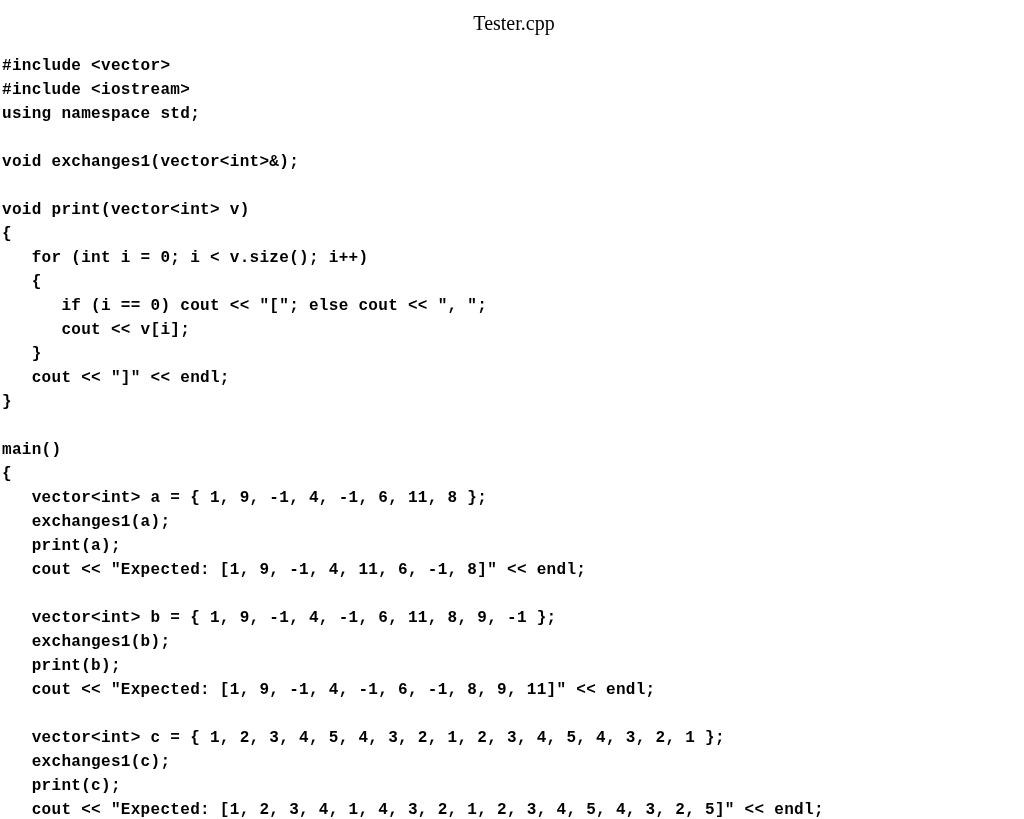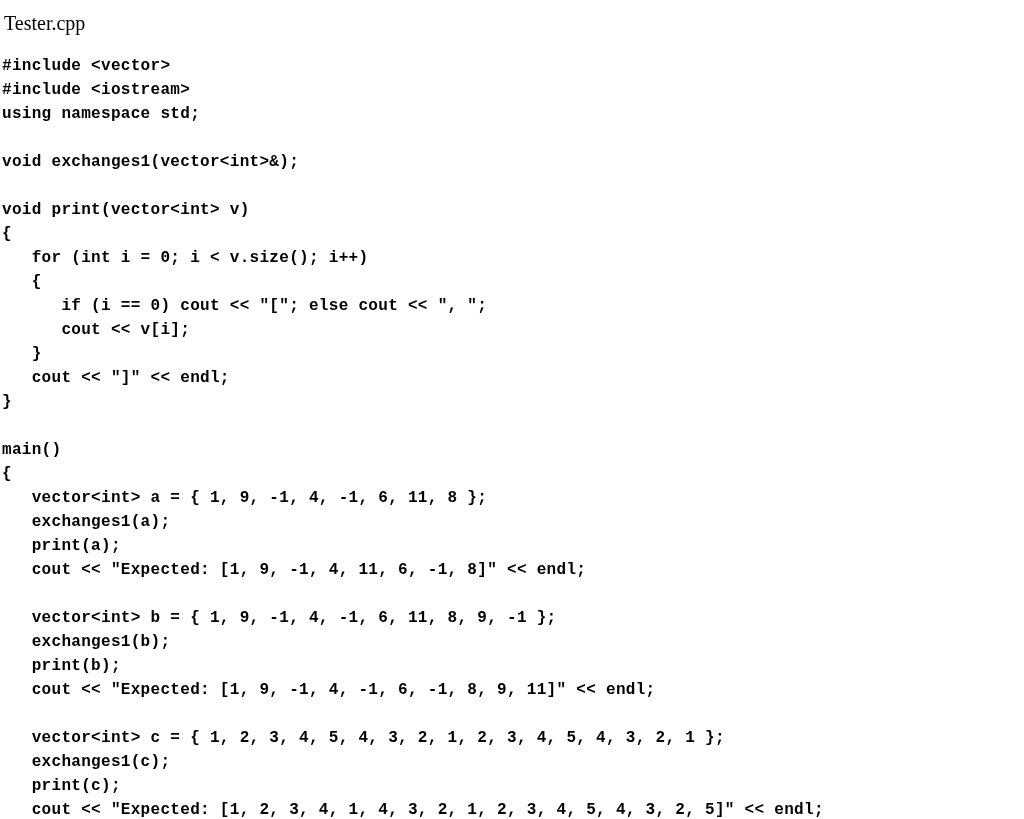--- a/index.html
+++ b/index.html
@@ -15,20 +15,21 @@
       color: #000000;
       padding: 8px 0 8px 2px;
       width: 1024px;
     }
     .title {
       font-family: "Times New Roman", Times, serif;
       font-size: 20px;
       font-weight: normal;
       margin-bottom: 16px;
       padding-left: 2px;
+      text-align: center;
     }
     .code-block {
       white-space: pre;
       font-family: "Courier New", Courier, monospace;
       font-weight: bold;
       letter-spacing: 0.3px;
     }
   </style>
 </head>
 <body>

